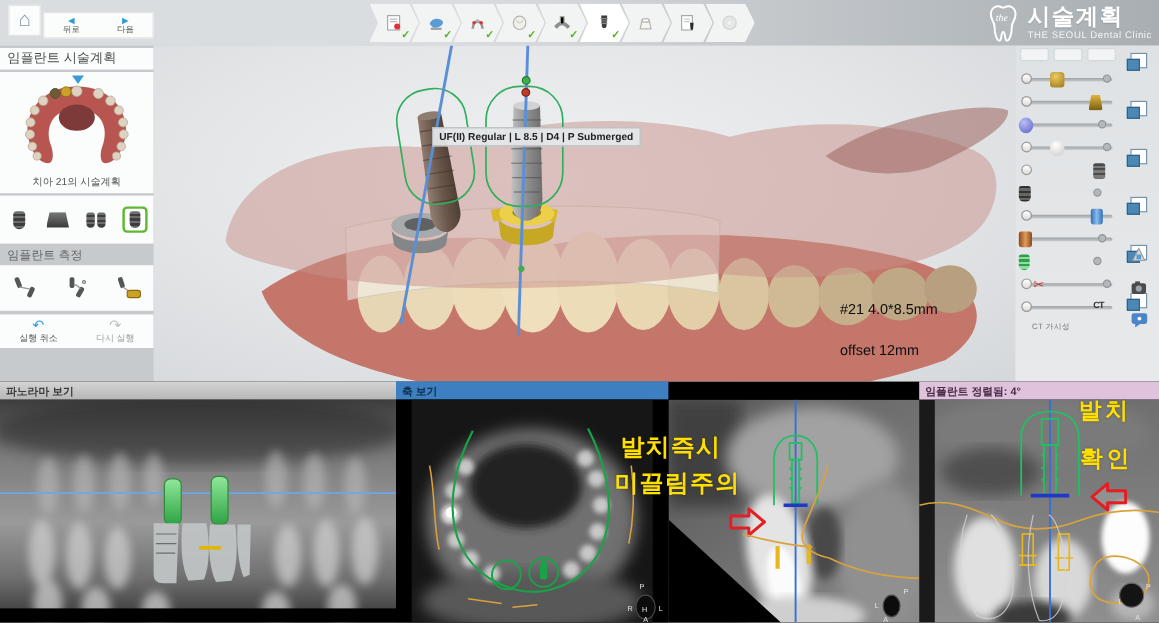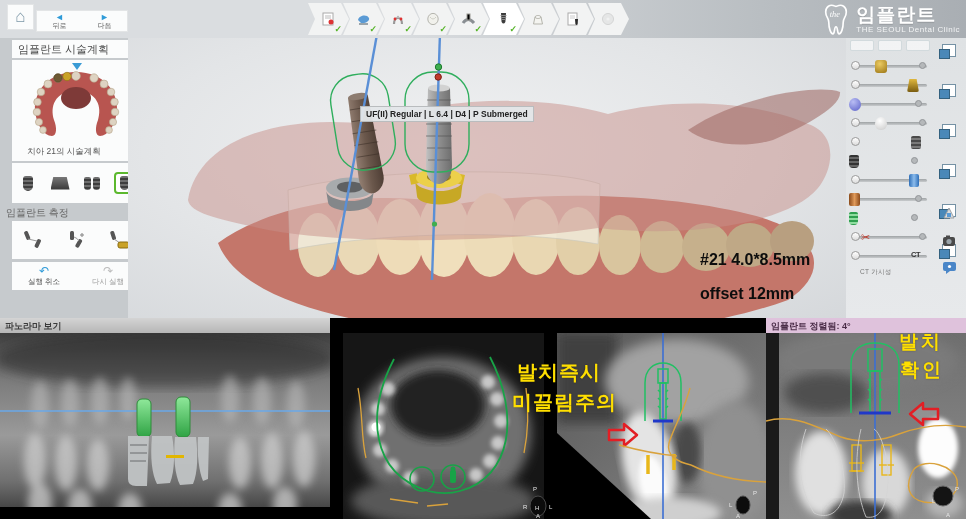--- a/index.html
+++ b/index.html
@@ -23,21 +23,21 @@
     background:#f2f3f3;display:flex;align-items:center;justify-content:center}
   .step.active{background:#ffffff}
   .step.disabled svg{opacity:.35}
   .step .chk{position:absolute;right:7px;bottom:1px;font-size:9px;font-weight:bold;color:#54b426}
   
   #clinic{right:6px;top:2px;display:flex;align-items:center;gap:4px}
   #clinic .ctxt{display:flex;flex-direction:column}
   #clinic .cname{font-size:19px;font-weight:bold;color:#fff;letter-spacing:1px;line-height:20px;text-shadow:0 1px 1px rgba(0,0,0,.15)}
   #clinic .csub{font-size:8px;color:#f3f4f5;letter-spacing:.5px}
   
-  .sbpanel{left:12px;width:128px;background:#fbfcfc}
+  .sbpanel{left:0;width:128px;background:#fbfcfc}
   #sbtitle{top:40px;height:18px;line-height:18px;font-size:11px;color:#4a4a4a;padding-left:6px}
   #infotab{left:132px;top:40px;width:22px;height:20px;background:#fbfcfc;display:flex;align-items:center;justify-content:center;
     font-family:"Liberation Serif",serif;font-style:italic;font-weight:bold;font-size:14px;color:#2a9fd4;cursor:pointer}
   #archpanel{top:60px;height:101px}
   #archcaption{left:0;top:146px;width:128px;text-align:center;font-size:8.5px;color:#555}
   #toolsrow{top:163px;height:40px;display:flex}
   .toolcell{flex:1;display:flex;align-items:center;justify-content:center;cursor:pointer}
   .screw{border-radius:3px 3px 5px 5px;background:repeating-linear-gradient(180deg,#6e6e6e 0 2px,#3d3d3d 2px 4px)}
   .greenbox{border:2px solid #5cb82e;border-radius:4px;padding:2px 4px;background:#fff}
   #measlabel{left:0;top:206px;width:128px;font-size:10px;color:#666;padding-left:6px}
@@ -46,21 +46,21 @@
   .urcell{flex:1;display:flex;flex-direction:column;align-items:center;justify-content:center;cursor:pointer}
   .urcell .ua{font-size:12px;line-height:11px;color:#2f9bd8}
   .urcell .ul{font-size:7.5px;color:#555}
   .urcell.off .ua{color:#bcbcbc}
   .urcell.off .ul{color:#9c9c9c}
   
   #viewport{left:128px;top:38px;width:718px;height:280px;
     background:radial-gradient(ellipse at 45% 40%,#f0f1f2 0%,#e3e5e7 55%,#d5d8db 100%);overflow:hidden}
   #tooltip{left:232px;top:68px;background:rgba(228,231,233,.95);border:1px solid #b9bcbe;
     font-size:8.5px;color:#222;padding:2px 5px;white-space:nowrap;font-weight:bold}
-  .specline{left:572px;font-size:16px;font-weight:bold;color:#0d0d0d;white-space:nowrap}
+  .specline{left:572px;font-size:12px;font-weight:normal;color:#0d0d0d;white-space:nowrap}
   
   #rightpanel{left:846px;top:38px;width:120px;height:280px;background:linear-gradient(to bottom,#dfe2e4,#e7e9eb)}
   .laybtn{top:2px;width:24px;height:11px;background:rgba(255,255,255,.6);border-radius:2px;border:1px solid rgba(160,180,185,.4);cursor:pointer}
   .vrow{position:absolute;left:3px;width:82px;height:14px}
   .vtrack{position:absolute;left:3px;right:4px;top:5px;height:3px;background:linear-gradient(#9fa3a5,#c8cbcd);border-radius:2px}
   .vthumb{position:absolute;width:9px;height:9px;border-radius:50%;background:linear-gradient(#ffffff,#dcdcdc);border:1px solid #9a9a9a;top:1px;cursor:pointer}
   .vdot{position:absolute;width:7px;height:7px;border-radius:50%;background:#b5b8ba;border:1px solid #939699;top:2px}
   .vic{position:absolute;top:0;width:12px;height:13px;border-radius:2px}
   .colicon{position:absolute;left:96px;width:14px;height:13px;cursor:pointer}
   .copyic{border:1px solid #7491a4;background:#fff;position:relative}
@@ -166,21 +166,21 @@
         </svg>
     </div>
   </div>
 
   <div id="clinic" class="abs">
     <svg width="32" height="34" viewBox="0 0 26 33">
       <path d="M12,4 C7,1.6 3,4.8 3,9.6 C3,14.6 6,15.6 6,19.6 C6,25.6 8,31 10,31 C12,31 11,24 13,24 C15,24 14,31 16,31 C18,31 20,25.6 20,19.6 C20,15.6 23,14.6 23,9.6 C23,4.8 19,1.6 14,4 C13.2,4.4 12.8,4.4 12,4 Z" stroke="#fff" stroke-width="1.6" fill="none"></path>
       <text x="7" y="15" font-size="8" fill="#fff" font-style="italic" font-family="Liberation Serif,serif">the</text>
     </svg>
     <div class="ctxt">
-      <span class="cname">임플란트</span>
+      <span class="cname">시술계획</span>
       <span class="csub">THE SEOUL Dental Clinic</span>
     </div>
   </div>
 
   <div id="sbtitle" class="abs sbpanel">임플란트 시술계획</div>
   <div id="infotab" class="abs">
       <span>i</span>
     </div>
 
   <div id="archpanel" class="abs sbpanel">
@@ -346,21 +346,21 @@
 
       <rect x="206" y="36" width="58" height="96" rx="26" transform="rotate(-9 235 84)" fill="none" stroke="#2fae5d" stroke-width="1.4"></rect>
       <rect x="277" y="34" width="64" height="100" rx="28" fill="none" stroke="#2fae5d" stroke-width="1.4"></rect>
 
       <line x1="252" y1="-20" x2="206" y2="232" stroke="#5a8fd6" stroke-width="2.4"></line>
       <line x1="313" y1="-36" x2="304" y2="242" stroke="#5a8fd6" stroke-width="2.4"></line>
       <circle cx="310.5" cy="29" r="3.2" fill="#3fae4f" stroke="#1d7a2e"></circle>
       <circle cx="310.2" cy="39" r="3.2" fill="#c0392b" stroke="#7c2116"></circle>
       <circle cx="306.5" cy="186" r="2.6" fill="#3fae4f"></circle>
     </svg>
-    <div id="tooltip" class="abs">UF(II) Regular | L 6.4 | D4 | P Submerged</div>
+    <div id="tooltip" class="abs">UF(II) Regular | L 8.5 | D4 | P Submerged</div>
     <div class="abs specline" style="top:213px">#21 4.0*8.5mm</div>
     <div class="abs specline" style="top:247px">offset 12mm</div>
   </div>
 
   <div id="rightpanel" class="abs">
     <div class="abs laybtn" style="left:4px"></div>
     <div class="abs laybtn" style="left:32px"></div>
     <div class="abs laybtn" style="left:60px"></div>
 
     <div class="vrow" style="top:22px">
@@ -502,20 +502,21 @@
           <line x1="130" y1="112" x2="147" y2="112" stroke="#6a6d6e"></line>
             <line x1="130" y1="120" x2="147" y2="120" stroke="#6a6d6e"></line>
             <line x1="130" y1="128" x2="146" y2="128" stroke="#6a6d6e"></line>
           <rect x="166" y="122" width="18" height="3" fill="#e2b600"></rect>
           <rect x="0" y="174" width="330" height="12" fill="#000"></rect>
         </svg>
       </div>
     </div>
 
     <div class="bp" style="left:330px;width:227px">
+      <div class="bph" style="background:linear-gradient(#4a8ccB,#366fa0 60%,#3d7fc0);background:#3d7fc0;color:#0d2d4d">축 보기</div>
       <div class="bpc" style="background:#000">
         <svg width="227" height="186" viewBox="0 0 227 186">
           <defs>
               <clipPath id="clip2">
                 <rect x="13" y="0" width="201" height="186"></rect>
               </clipPath>
             </defs>
           <rect x="13" y="0" width="201" height="186" fill="#161616"></rect>
           <g clip-path="url(#clip2)">
             <ellipse cx="113" cy="100" rx="88" ry="76" fill="#6f6f6f" filter="url(#b6)"></ellipse>
@@ -674,16 +675,16 @@
             <text x="166" y="170">L</text>
             <text x="180" y="184">A</text>
           </g>
         </svg>
       </div>
     </div>
 
     <div class="warn" style="left:512px;top:71px;font-size:20px">미끌림주의</div>
     <div class="warn" style="left:517px;top:41px;font-size:20px">발치즉시</div>
     <div class="warn" style="left:899px;top:11px;font-size:19px;letter-spacing:3px">발치</div>
-    <div class="warn" style="left:900px;top:39px;font-size:19px;letter-spacing:3px">확인</div>
+    <div class="warn" style="left:900px;top:51px;font-size:19px;letter-spacing:3px">확인</div>
   </div>
 
 </div>
 
 </body></html>

